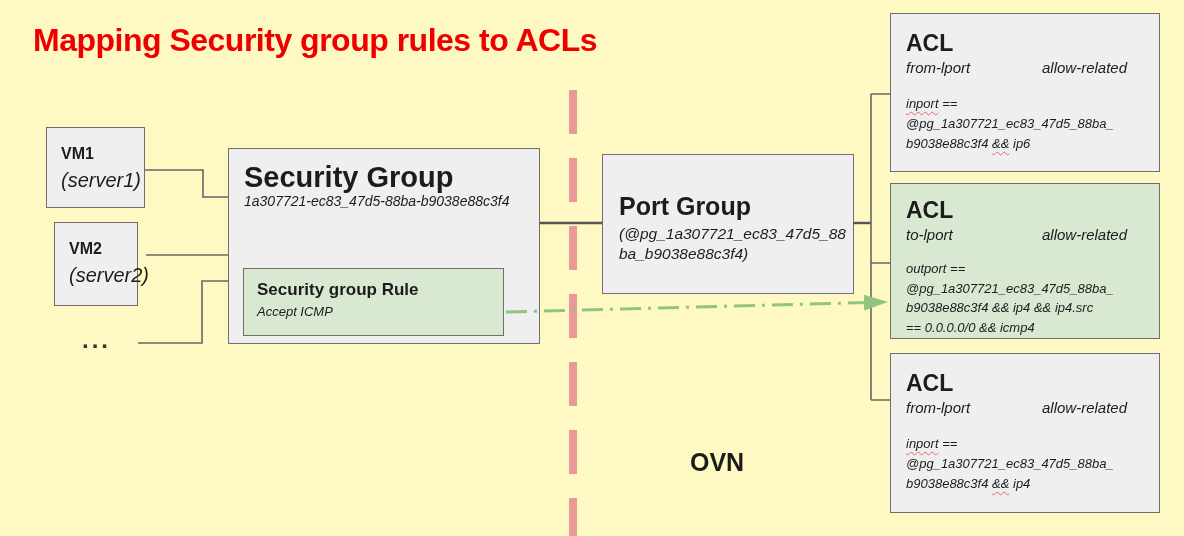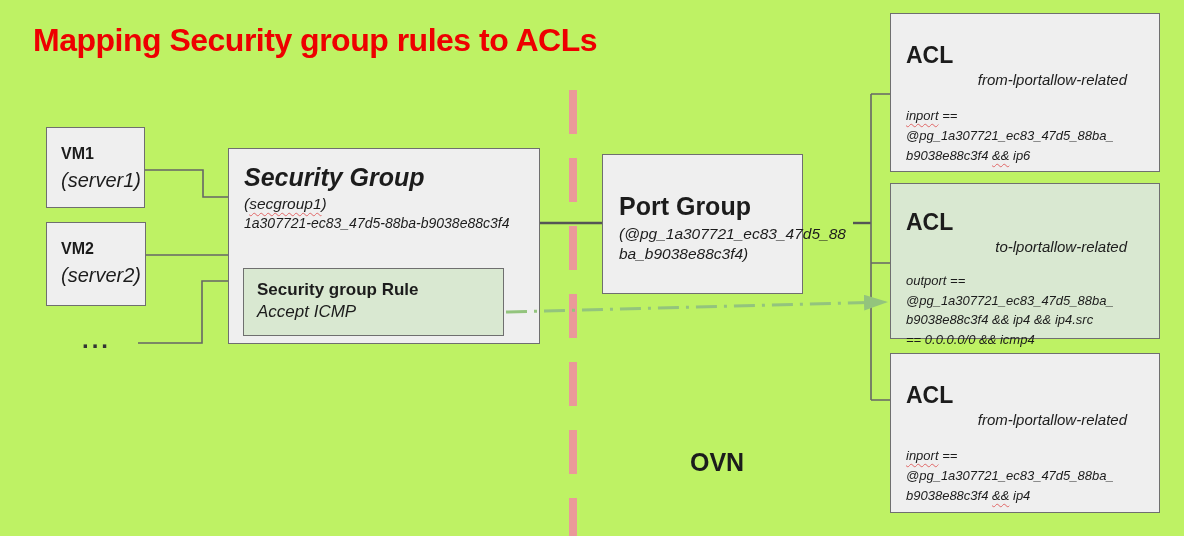--- a/index.html
+++ b/index.html
@@ -1,48 +1,48 @@
 <!DOCTYPE html>
 <html style="--title-red: #ee0000; --divider-red: #ea9999; --arrow-green: #93c47d; --highlight-green-fill: #d9e8d1; --box-gray-fill: #efefef; --box-border: #6f6f6f; --connector-gray: #666666;"><head>
 <meta charset="utf-8">
 <style>
   html,body { margin:0; padding:0; background:#ffffff; }
   .canvas {
     position:relative; width:1184px; height:536px; overflow:hidden;
-    background:#bef264; font-family:"Liberation Sans", sans-serif; color:#1c1c1c;
+    background:#fef9c3; font-family:"Liberation Sans", sans-serif; color:#1c1c1c;
   }
   .abs { position:absolute; box-sizing:border-box; }
   .box {
     position:absolute; box-sizing:border-box;
     background:var(--box-gray-fill,#efefef);
     border:1.7px solid var(--box-border,#6f6f6f);
     z-index:1;
   }
   .box.hl { background:var(--highlight-green-fill,#d9e8d1); }
   .diagram-title {
     left:33px; top:22px; font-size:32px; font-weight:bold; letter-spacing:-0.5px;
     color:var(--title-red,#ee0000); white-space:nowrap; z-index:1;
   }
   
   .vmbox { padding:11px 0 0 14px; }
   .vm-name { font-size:16px; font-weight:bold; line-height:30px; }
   .vm-alias { font-size:20px; font-style:italic; line-height:22px; }
   
-  .sg-title { font-size:25px; font-weight:bold; line-height:30px;font-style:italic; }
+  .sg-title { font-size:29px; font-weight:bold; line-height:30px; }
   .sg-alias { font-size:15.5px; font-style:italic; line-height:20px; margin-top:2px; }
   .sg-id    { font-size:14px;  font-style:italic; line-height:18px; }
   .rule-title  { font-size:17px; font-weight:bold; line-height:22px; }
-  .rule-action { font-size:17px; font-style:italic; line-height:22px; }
+  .rule-action { font-size:13px; font-style:italic; line-height:22px; }
   
   .pg-title { font-size:25px; font-weight:bold; line-height:30px; }
   .pg-alias { font-size:15.5px; font-style:italic; line-height:20px; margin-top:3px; }
   
   .aclbox { padding:16px 14px 0 15px; }
-  .acl-title { font-size:23px; font-weight:bold; line-height:27px;margin-top:12px; }
-  .acl-row { display:flex; justify-content:flex-end; padding-right:18px;
+  .acl-title { font-size:23px; font-weight:bold; line-height:27px; }
+  .acl-row { display:flex; justify-content:space-between; padding-right:18px;
              font-size:15px; font-style:italic; line-height:21px; }
   .acl-match { margin-top:16px; font-size:13px; font-style:italic; line-height:20px; }
   .prelines { white-space:pre-line; }
   .section-label { font-size:25px; font-weight:bold; z-index:1; }
   .dots { left:82px; top:326px; font-size:24px; font-weight:bold; letter-spacing:3px; color:#333; z-index:1; }
   .sq {
     text-decoration-line:underline; text-decoration-style:wavy;
     text-decoration-color:#e06666; text-decoration-thickness:1px;
     text-underline-offset:3px;
   }
@@ -56,37 +56,36 @@
 <body>
 
 <div class="canvas">
 
   <div class="abs diagram-title">Mapping Security group rules to ACLs</div>
 
   <div class="box vmbox" style="left:46px; top:127px; width:99px; height:81px;">
     <div class="vm-name">VM1</div>
     <div class="vm-alias">(server1)</div>
   </div>
-  <div class="box vmbox" style="left:46px; top:222px; width:100px; height:84px;">
+  <div class="box vmbox" style="left:54px; top:222px; width:84px; height:84px;">
     <div class="vm-name">VM2</div>
     <div class="vm-alias">(server2)</div>
   </div>
   <div class="abs dots">...</div>
 
   <div class="box" style="left:228px; top:148px; width:312px; height:196px; padding:13px 14px 0 15px;">
     <div class="sg-title">Security Group</div>
-    <div class="sg-alias">(<span class="sq">secgroup1</span>)</div>
     <div class="sg-id">1a307721-ec83_47d5-88ba-b9038e88c3f4</div>
   </div>
   <div class="box hl" style="left:243px; top:268px; width:261px; height:68px; padding:10px 12px 0 13px; border-width:1.5px;">
     <div class="rule-title">Security group Rule</div>
     <div class="rule-action">Accept ICMP</div>
   </div>
 
-  <div class="box" style="left:602px; top:154px; width:201px; height:140px; padding:36px 14px 0 16px;">
+  <div class="box" style="left:602px; top:154px; width:252px; height:140px; padding:36px 14px 0 16px;">
     <div class="pg-title">Port Group</div>
     <div class="pg-alias prelines">(@pg_1a307721_ec83_47d5_88
 ba_b9038e88c3f4)</div>
   </div>
 
   <div class="box aclbox" style="left:890px; top:13px; width:270px; height:159px;">
     <div class="acl-title">ACL</div>
     <div class="acl-row">
       <span>from-lport</span>
       <span>allow-related</span>

